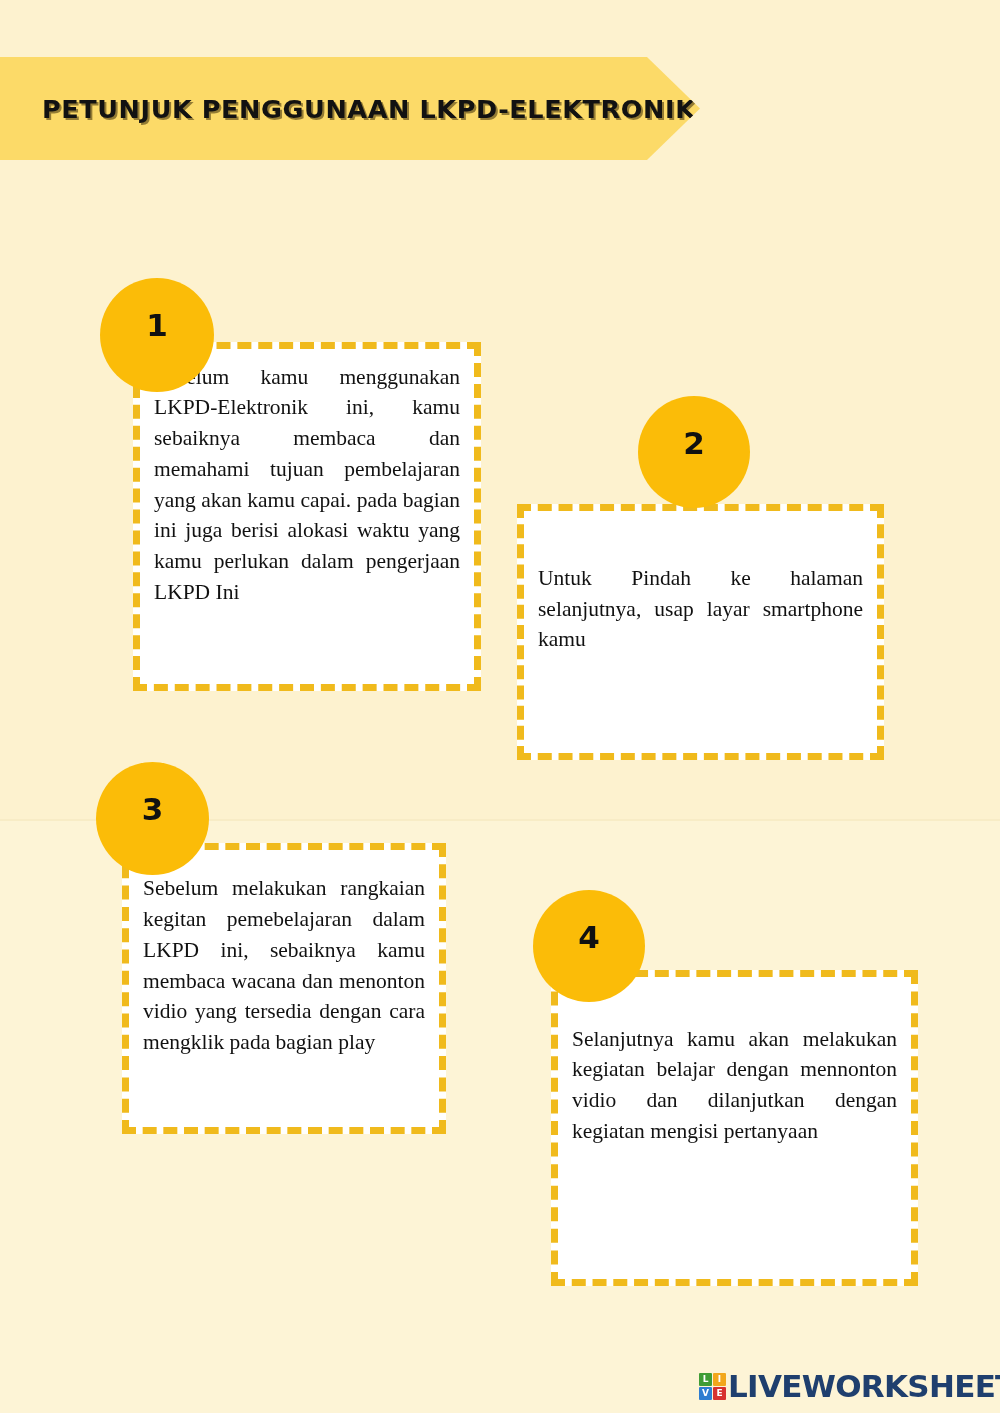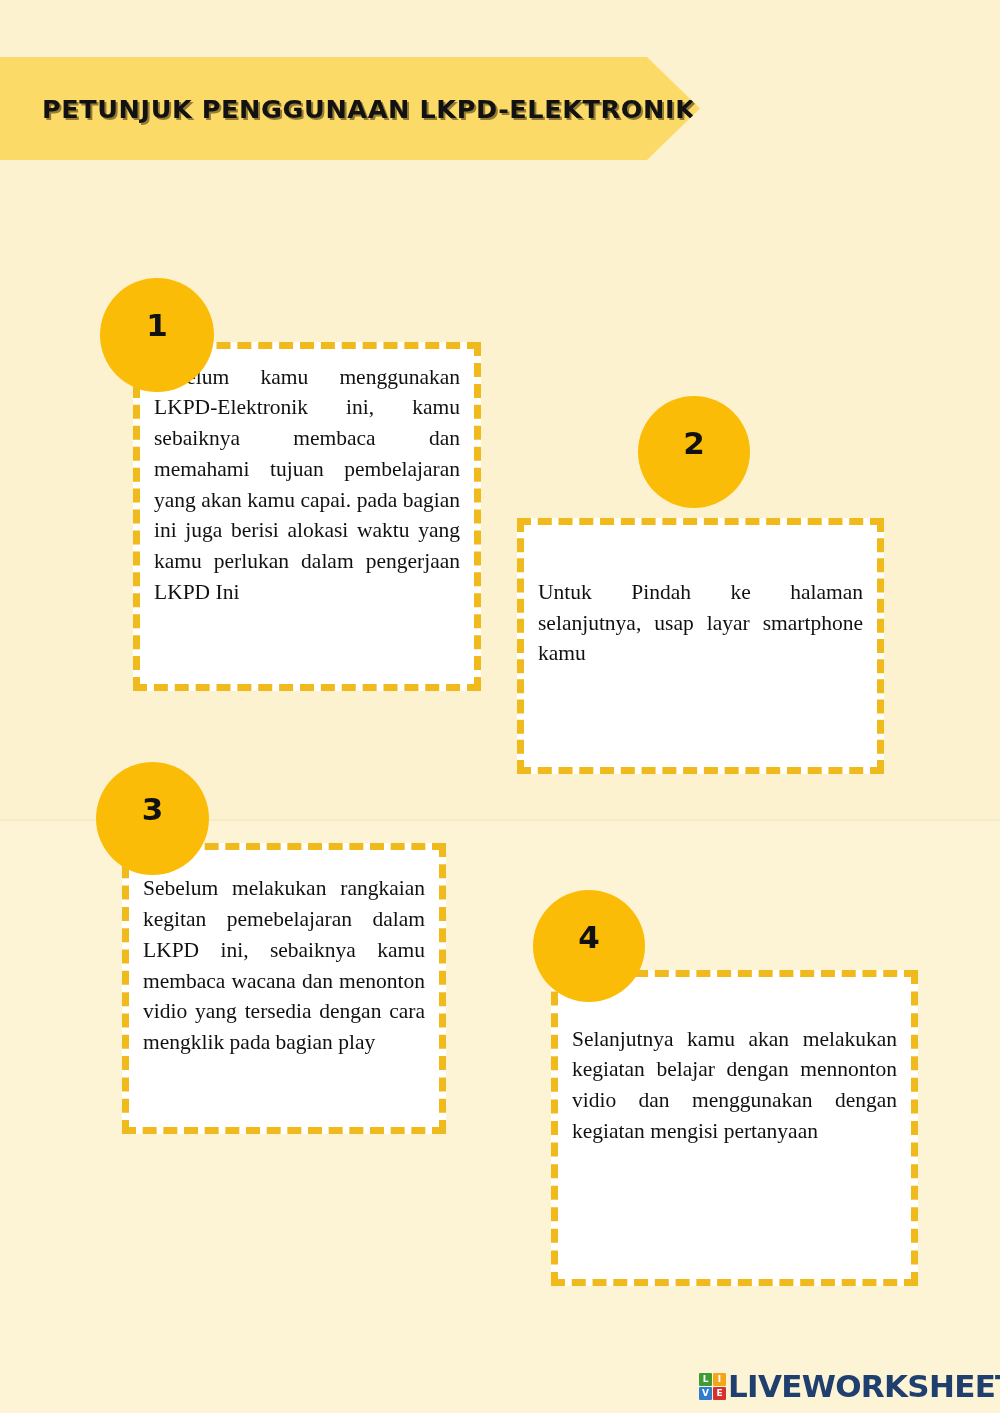--- a/index.html
+++ b/index.html
@@ -95,21 +95,21 @@
     line-height: 1;
     padding-top: 32px;
   }
 
   
   #card-1      { left: 133px; top: 342px;  width: 348px; height: 349px; }
   #card-1 .card-text { padding-top: 6px; padding-bottom: 70px; }
   #badge-1     { left: 100px; top: 278px;  width: 114px; height: 114px; }
 
   
-  #card-2      { left: 517px; top: 518px;  width: 367px; height: 256px; }
+  #card-2      { left: 517px; top: 504px;  width: 367px; height: 256px; }
   #card-2 .card-text { padding-bottom: 46px; }
   #badge-2     { left: 638px; top: 396px;  width: 112px; height: 112px; }
 
   
   #card-3      { left: 122px; top: 843px;  width: 324px; height: 291px; }
   #card-3 .card-text { padding-bottom: 46px; }
   #badge-3     { left: 96px;  top: 762px;  width: 113px; height: 113px; }
 
   
   #card-4      { left: 551px; top: 970px;  width: 367px; height: 316px; }
@@ -181,21 +181,21 @@
 </div>
 
 <div class="card" id="card-3">
   <div class="card-text">Sebelum melakukan rangkaian kegitan pemebelajaran dalam LKPD ini, sebaiknya kamu membaca wacana dan menonton vidio yang tersedia dengan cara mengklik pada bagian play</div>
 </div>
 <div class="badge" id="badge-3">
   <span>3</span>
 </div>
 
 <div class="card" id="card-4">
-  <div class="card-text">Selanjutnya kamu akan melakukan kegiatan belajar dengan mennonton vidio dan menggunakan dengan kegiatan mengisi pertanyaan</div>
+  <div class="card-text">Selanjutnya kamu akan melakukan kegiatan belajar dengan mennonton vidio dan dilanjutkan dengan kegiatan mengisi pertanyaan</div>
 </div>
 <div class="badge" id="badge-4">
   <span>4</span>
 </div>
 
 <div class="lw-logo">
   <div class="lw-tiles">
     <div class="lw-tile lw-l">L</div>
     <div class="lw-tile lw-i">I</div>
     <div class="lw-tile lw-v">V</div>

